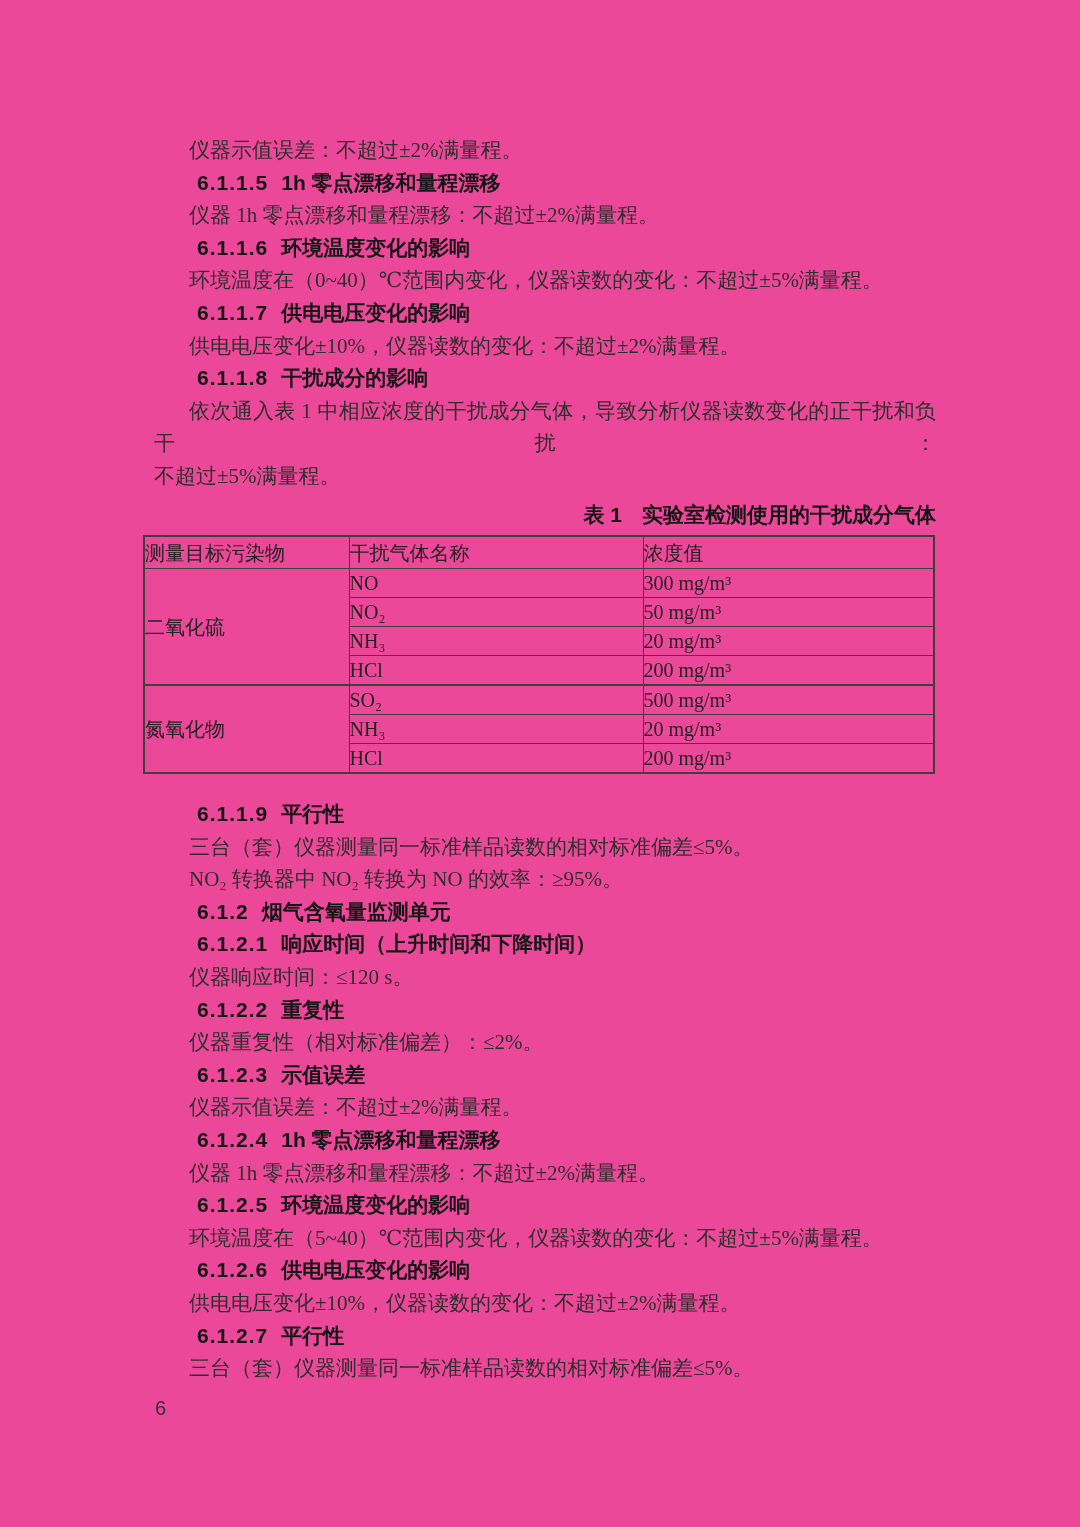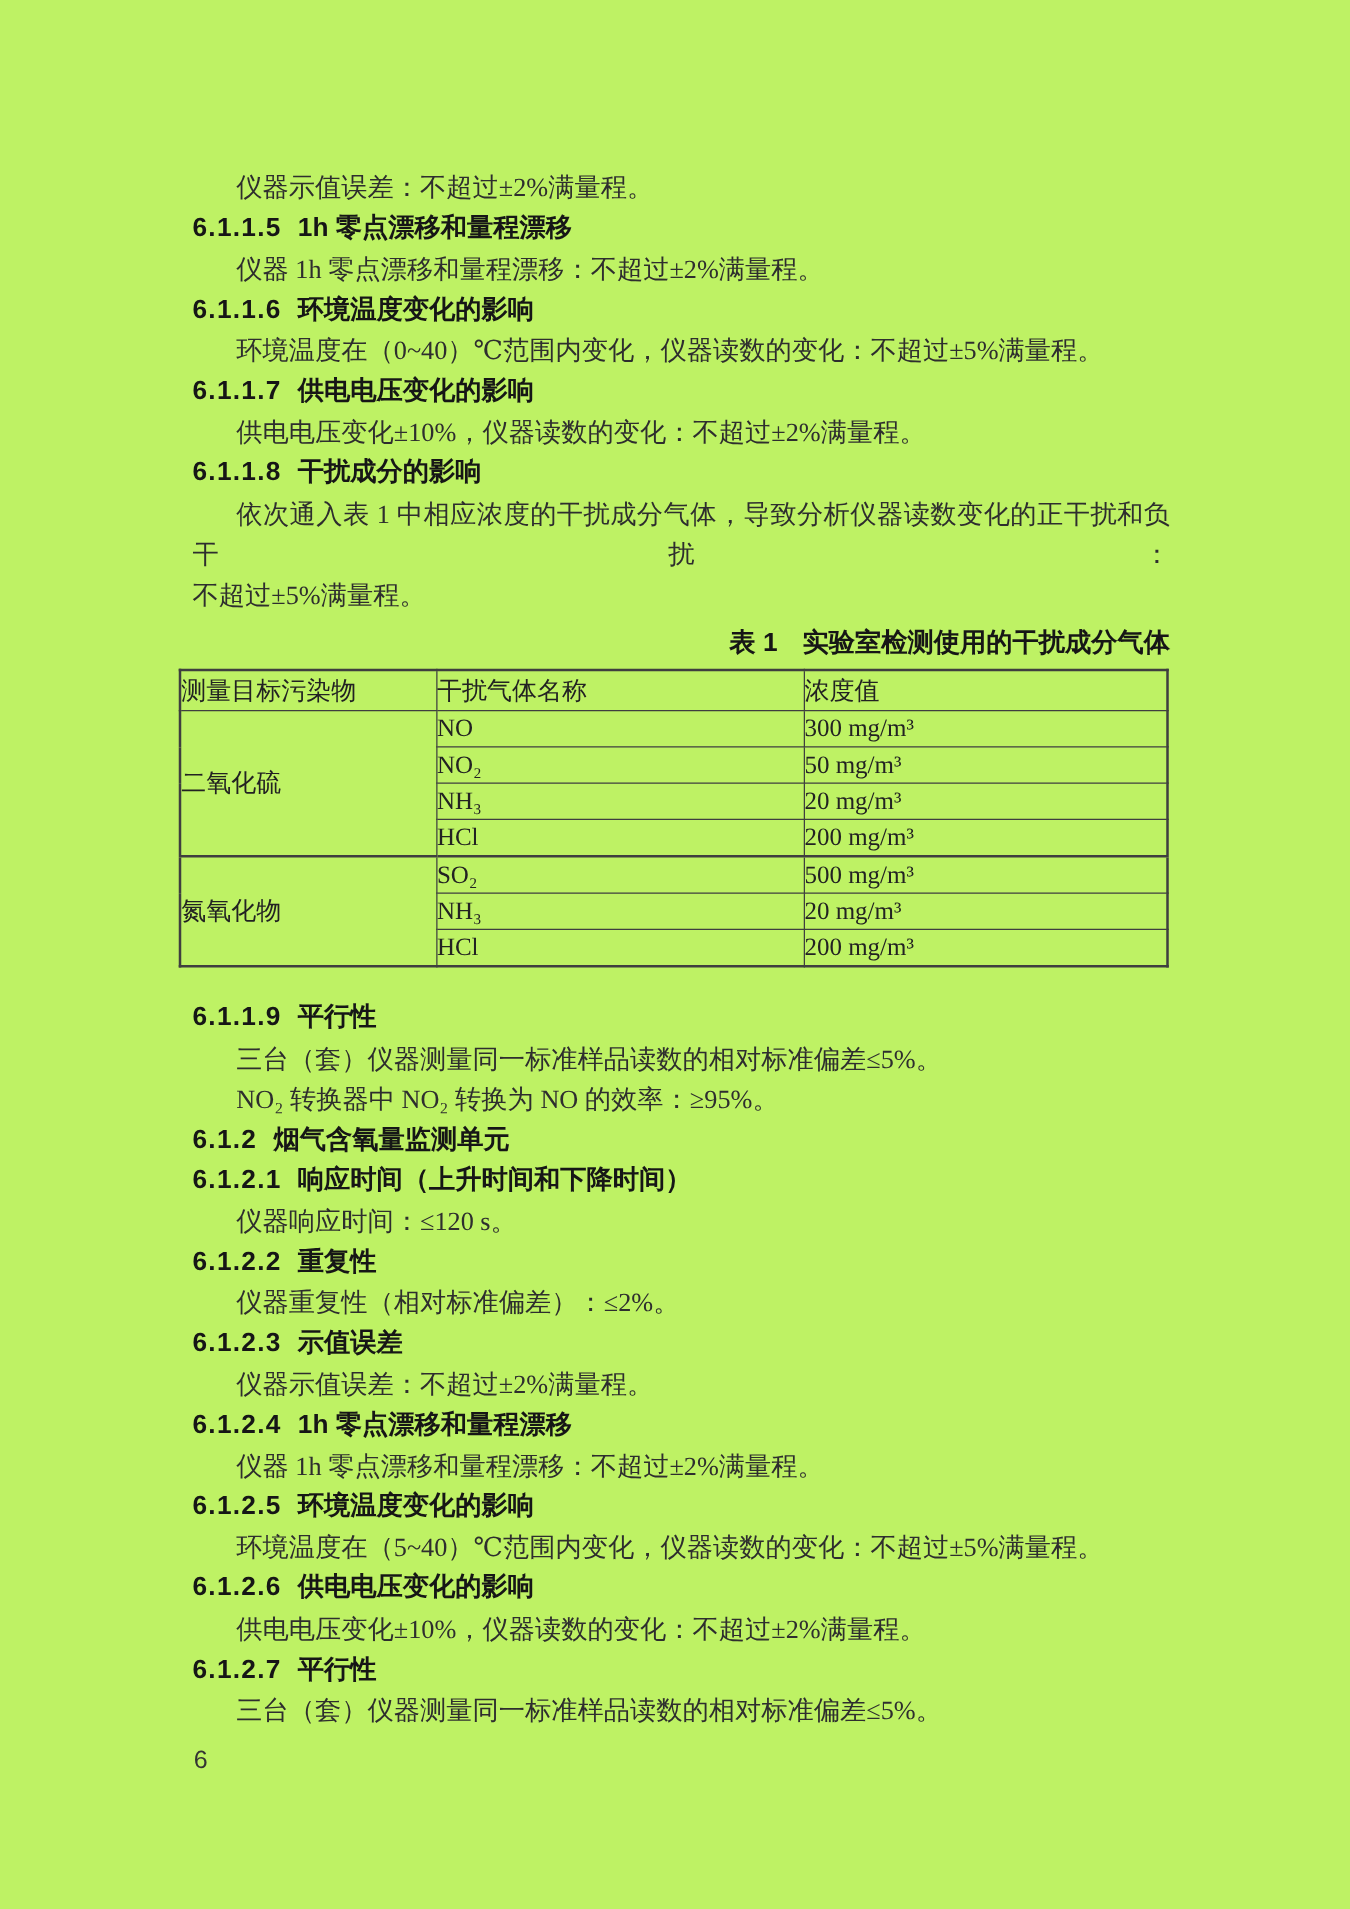--- a/index.html
+++ b/index.html
@@ -1,31 +1,31 @@
 <!DOCTYPE html>
 <html><head>
 <meta charset="utf-8">
 <style>
   html,body { margin:0; padding:0; background:#ffffff; }
   .page {
-    position:relative; width:1080px; height:1527px; background:#bef264;
+    position:relative; width:1080px; height:1527px; background:#ec4899;
     font-family:"Liberation Serif","DejaVu Serif",serif; color:#2e2e2e;
     overflow:hidden;
   }
   .part { position:absolute; left:154px; width:782px; font-size:21px; line-height:32.6px; }
   .part1 { top:134px; }
   .part2 { top:798px; }
   .p { text-indent:35px; text-align:justify; }
   .p.noindent { text-indent:0; }
   .p.stretch { text-align-last:justify; }
   .h {
     font-family:"Liberation Sans","DejaVu Sans",sans-serif;
     font-weight:bold; color:#161616;
   }
-  .hnum { letter-spacing:1px; margin-right:13px; }
+  .hnum { letter-spacing:1px; margin-right:13px;margin-left:43px; }
   .caption {
     margin-top:6px; text-align:right;
     font-family:"Liberation Sans","DejaVu Sans",sans-serif;
     font-weight:bold; color:#161616;
   }
   .cap-label { margin-right:20px; }
   table.tbl {
     border-collapse:collapse; table-layout:fixed;
     width:792px; margin-left:-11px; margin-top:4px;
     font-size:20px; line-height:24px; color:#222;

